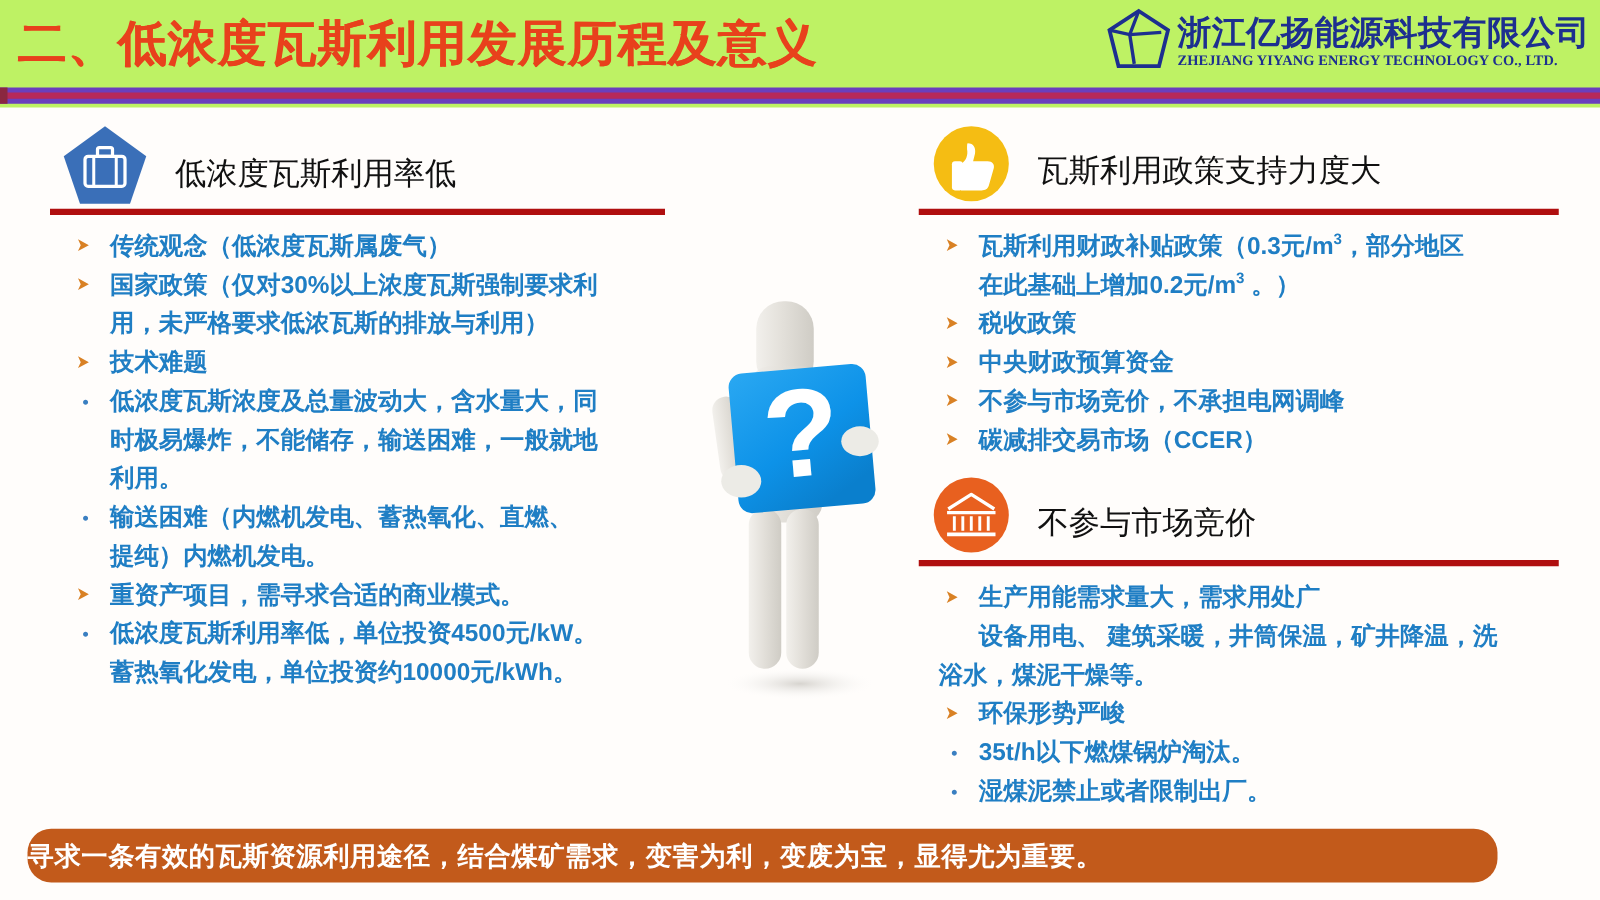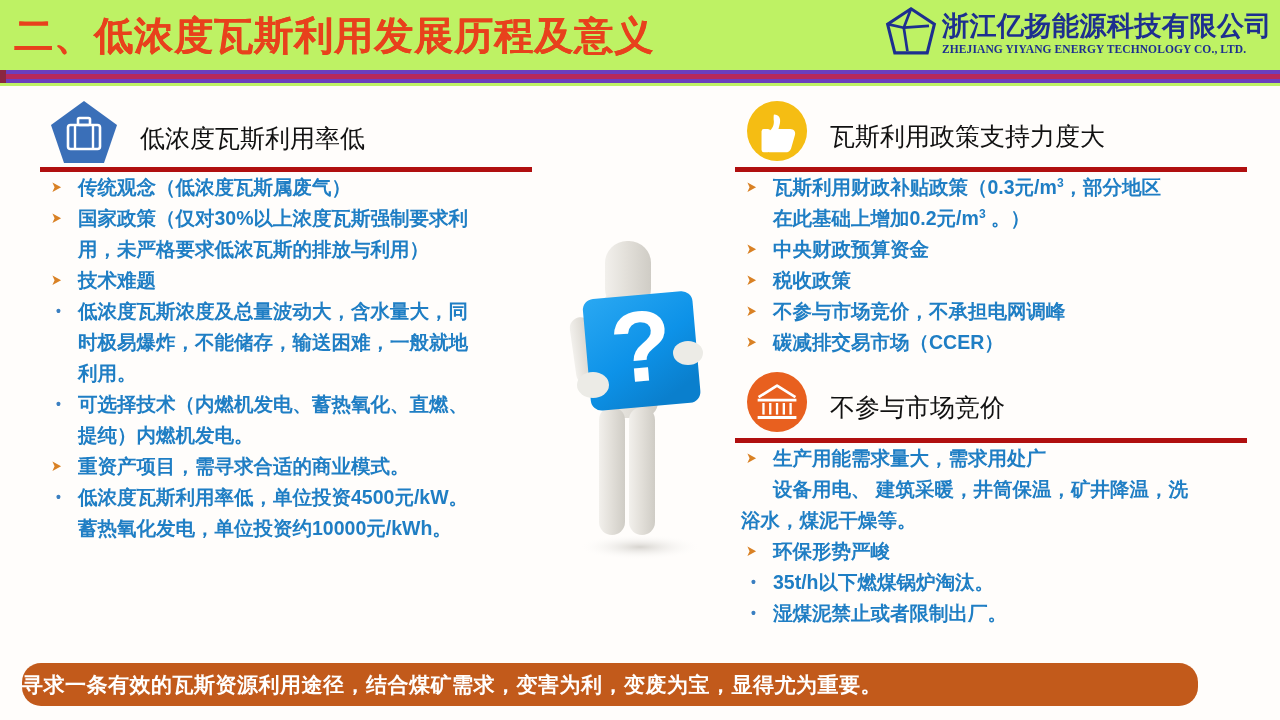--- a/index.html
+++ b/index.html
@@ -41,21 +41,21 @@
     position:absolute;left:100px;top:22px;
     font-size:25px;font-weight:normal;color:#111111;white-space:nowrap;
   }
   .sec-title.r{left:95px;top:20px;}
   .rule{height:5px;background:#b00f0f;width:100%;margin-top:1px;}
   .rule.w1{width:492px;}
   .rule.w2{width:512px;}
   .rule.w3{width:512px;}
 
   
-  ul.blist{list-style:none;margin:0;padding:0;}
+  ul.blist{list-style:none;margin:10px;padding:0;}
   ul.blist li{
     position:relative;
     padding-left:38px;
     font-size:19.5px;
     font-weight:bold;
     line-height:30px;
     margin:0 0 1px 0;
     color:#1f7ec4;
   }
   ul.blist li.arrow::before{
@@ -137,21 +137,21 @@
     <div class="rule w1"></div>
 
     <ul class="blist left-list">
       <li class="arrow orange">传统观念（低浓度瓦斯属废气）</li>
       <li class="arrow orange">国家政策（仅对30%以上浓度瓦斯强制要求利</li>
       <li class="none orange">用，未严格要求低浓瓦斯的排放与利用）</li>
       <li class="arrow orange">技术难题</li>
       <li class="dot blue">低浓度瓦斯浓度及总量波动大，含水量大，同</li>
       <li class="none blue">时极易爆炸，不能储存，输送困难，一般就地</li>
       <li class="none blue">利用。</li>
-      <li class="dot blue">可选择技术（内燃机发电、蓄热氧化、直燃、</li>
+      <li class="dot blue">输送困难（内燃机发电、蓄热氧化、直燃、</li>
       <li class="none blue">提纯）内燃机发电。</li>
       <li class="arrow orange">重资产项目，需寻求合适的商业模式。</li>
       <li class="dot blue">低浓度瓦斯利用率低，单位投资4500元/kW。</li>
       <li class="none blue">蓄热氧化发电，单位投资约10000元/kWh。</li>
     </ul>
   </div>
 
   <div class="mascot">
     <svg viewBox="0 0 190 330" width="190" height="330">
       <defs>
@@ -201,22 +201,22 @@
           <rect x="17" y="30" width="9" height="24" rx="2.5" fill="#ffffff"></rect>
         </svg>
       </span>
       <span class="sec-title r">瓦斯利用政策支持力度大</span>
     </div>
     <div class="rule w2"></div>
 
     <ul class="blist right-list">
       <li class="arrow blue"><span>瓦斯利用财政补贴政策（0.3元/m</span><sup>3</sup><span>，部分地区</span></li>
       <li class="none blue"><span>在此基础上增加0.2元/m</span><sup>3</sup><span> 。）</span></li>
+      <li class="arrow blue">税收政策</li>
       <li class="arrow blue">中央财政预算资金</li>
-      <li class="arrow blue">税收政策</li>
       <li class="arrow blue">不参与市场竞价，不承担电网调峰</li>
       <li class="arrow blue">碳减排交易市场（CCER）</li>
     </ul>
 
     <div class="sec-head" style="margin-top:14px;">
       <span class="sec-icon">
         <svg viewBox="0 0 68 64" width="66" height="62">
           <circle cx="33" cy="32" r="31" fill="#e8601f"></circle>
           <polyline points="14,27 33,15 52,27" fill="none" stroke="#ffffff" stroke-width="2.8" stroke-linejoin="round"></polyline>
           <line x1="13" y1="30" x2="53" y2="30" stroke="#ffffff" stroke-width="2.8"></line>

